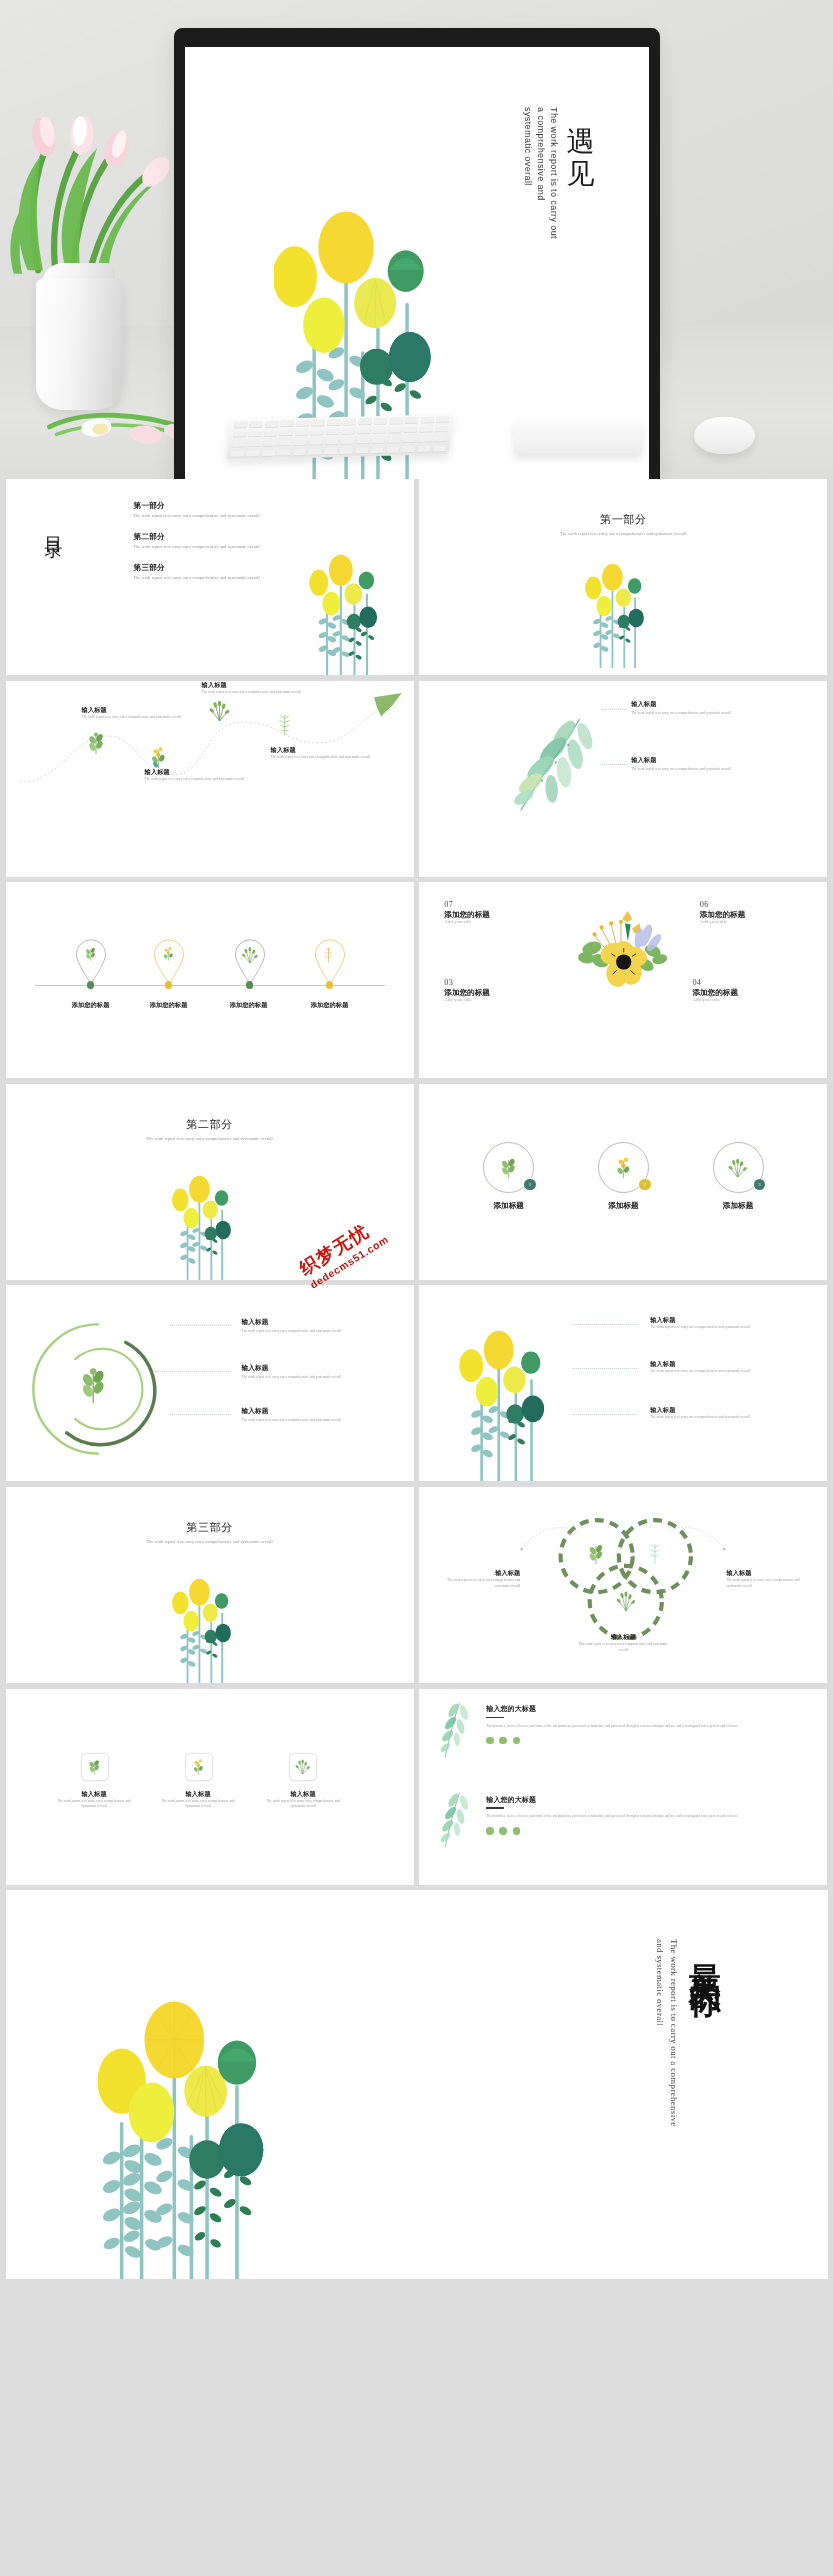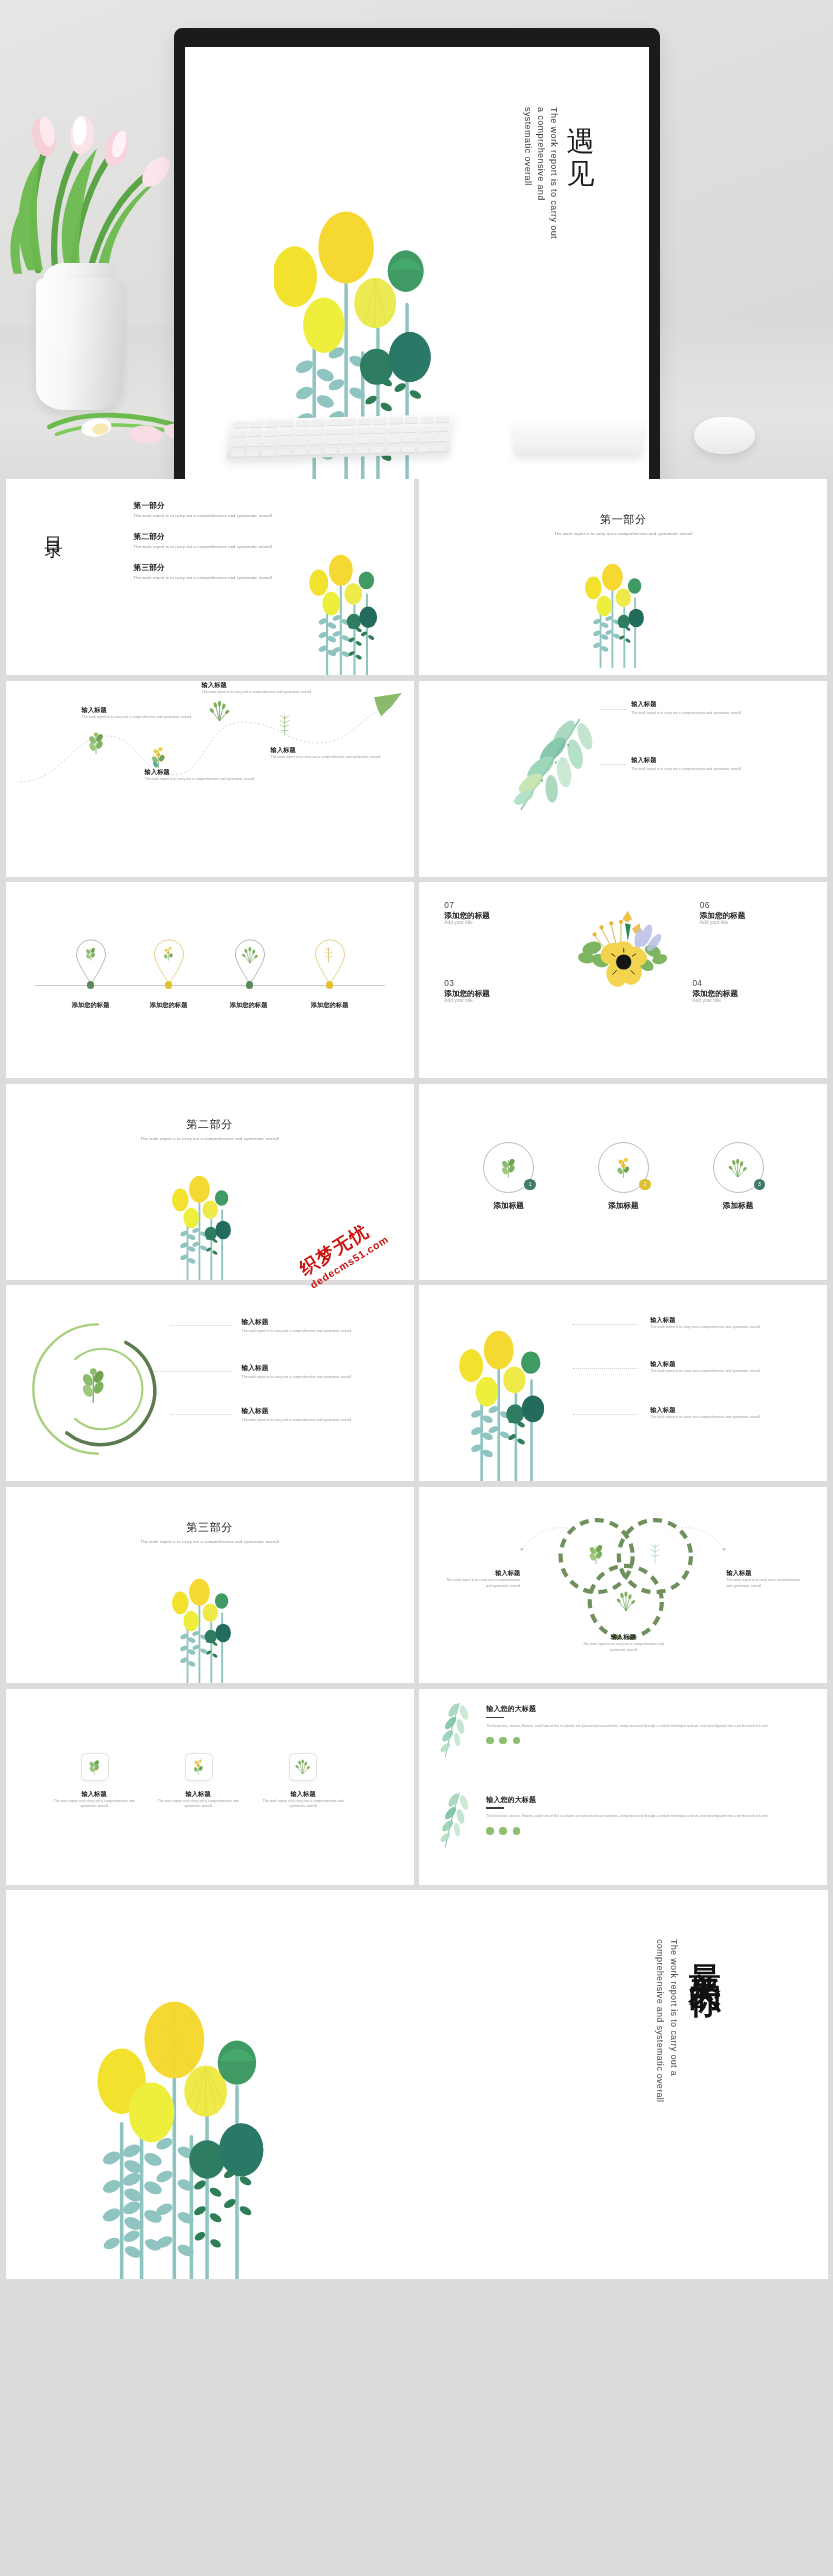--- a/index.html
+++ b/index.html
@@ -78,21 +78,21 @@
     background:linear-gradient(180deg,#fcfcfc,#ededed); border-radius:3.5px;
     box-shadow:0 4.2px 8.3px rgba(0,0,0,.10);
   }
   .mouse {
     position:absolute; left:694px; top:417px; width:61px; height:37px;
     background:linear-gradient(180deg,#fdfdfd,#e9e9e9);
     border-radius:31px/21px; box-shadow:0 4.2px 8.3px rgba(0,0,0,.10);
   }
 
   
-  .grid { padding: 0 5.6px; }
+  .grid { padding: 0 5.6px; font-family: Liberation Serif, serif; }
   .row { display:flex; gap:5.6px; margin-bottom:5.6px; }
   .slide {
     background:#fff; position:relative; overflow:hidden;
     flex: 1 1 0; height: 196px;
   }
   .slide.full { width: 822px; height: 389px; }
   .row.single { display:block; }
 
   
   .cn-h1 { font-size:10.4px; font-weight:700; color:#1b1b1b; letter-spacing:0.3px; }

